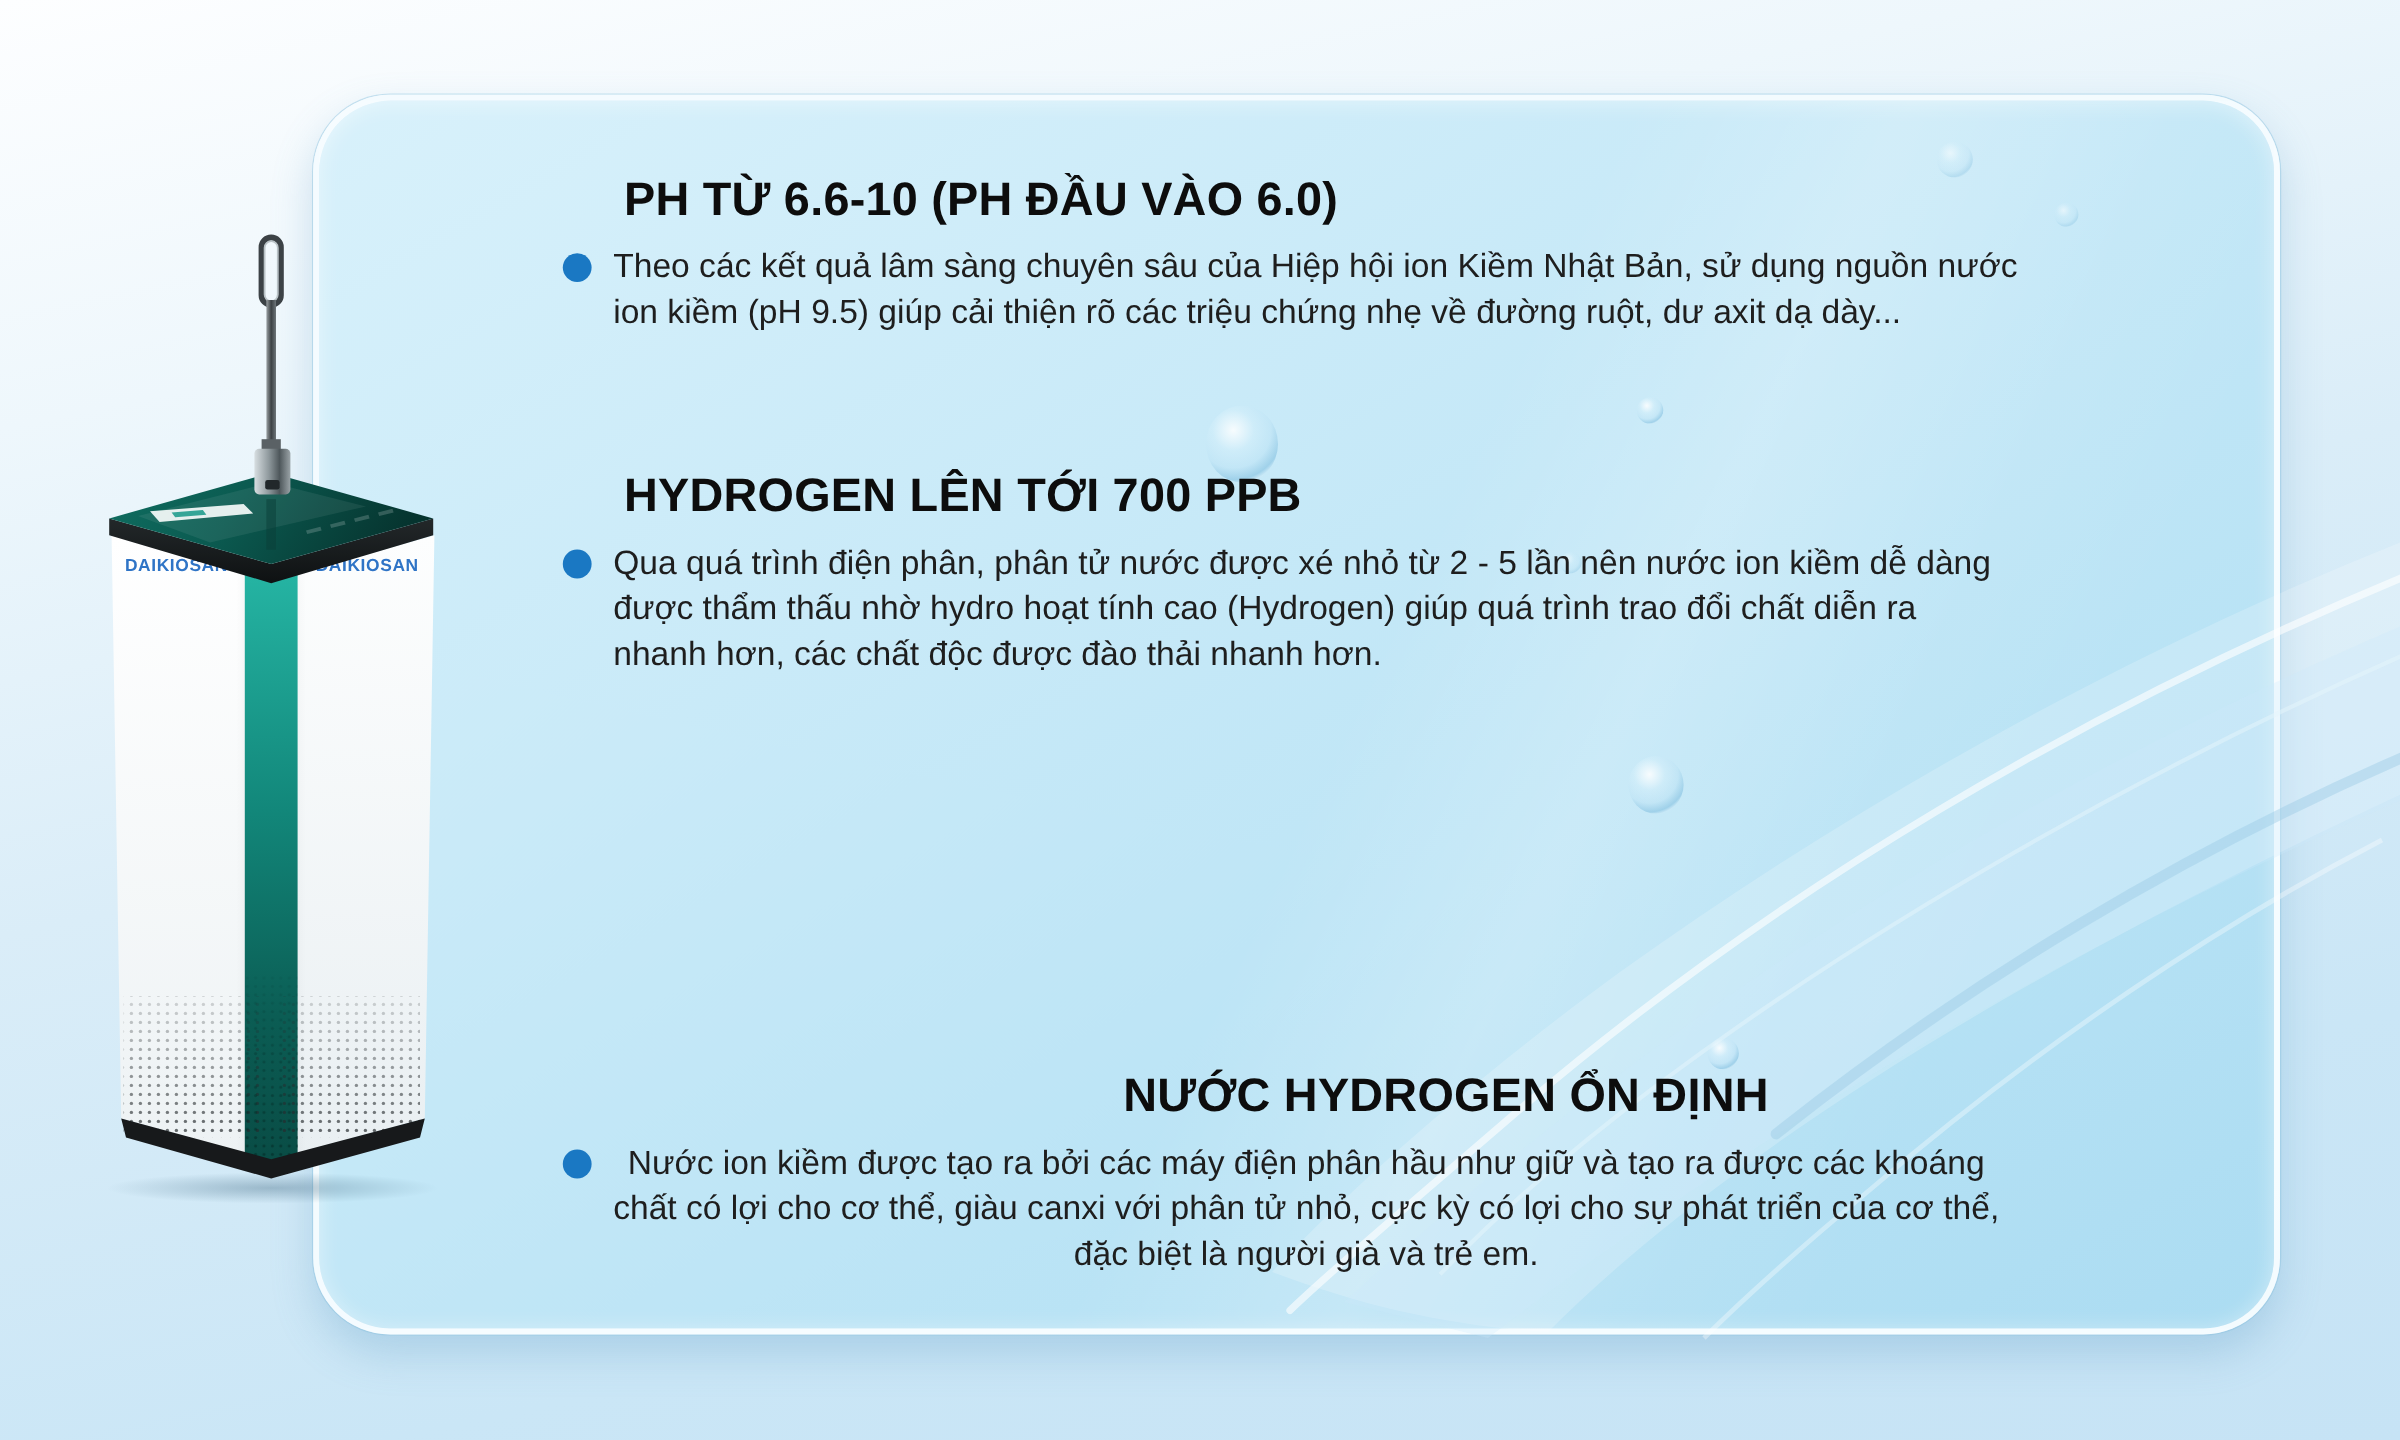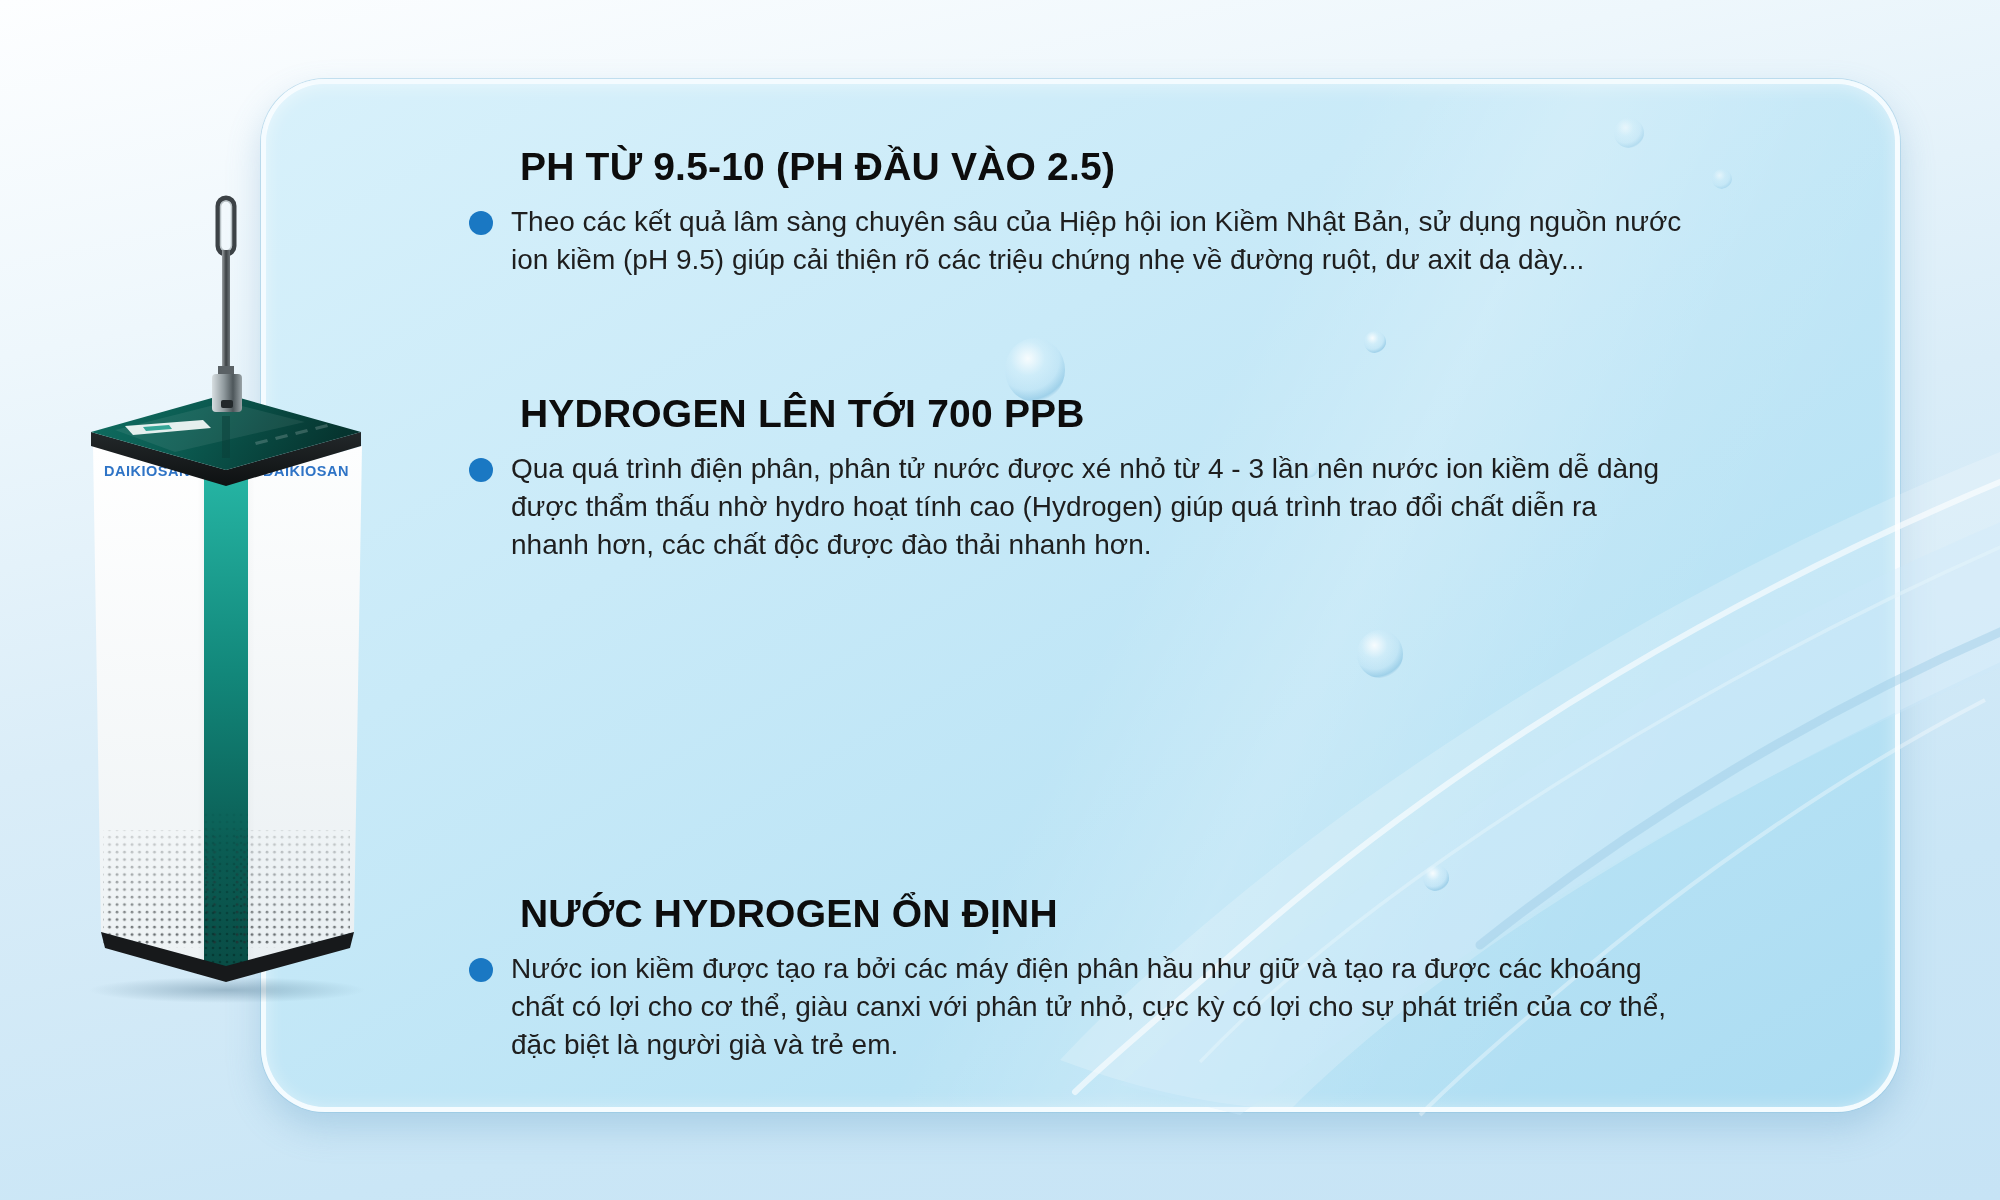--- a/index.html
+++ b/index.html
@@ -55,21 +55,21 @@
     flex:0 0 auto; width:24px; height:24px; border-radius:50%;
     background:#1a78c3; margin:8px 18px 0 9px;
   }
   .feature p {
     margin:0; font-size:28px; line-height:38px; color:#1e1e1e;
     white-space:pre-line;
   }
   .f1 { top:144px; }
   .f2 { top:391px; }
   .f3 { top:656px; }
-  .f4 { top:891px; }
+  .f4 { top:891px;text-align:center; }
   
   .product { position:absolute; left:85px; top:190px; width:285px; height:815px; z-index:5; }
 </style>
 </head>
 <body>
 
 <div class="page">
 
   <div class="panel"></div>
 
@@ -86,33 +86,33 @@
   <span class="bubble b2"></span>
   <span class="bubble b3"></span>
   <span class="bubble b4"></span>
   <span class="bubble b5"></span>
   <span class="bubble b6"></span>
   <span class="bubble b7"></span>
 
   <div class="content">
 
     <section class="feature f1">
-      <h2>PH TỪ 9.5-10 (PH ĐẦU VÀO 2.5)</h2>
+      <h2>PH TỪ 6.6-10 (PH ĐẦU VÀO 6.0)</h2>
       <div class="row">
         <span class="bullet-dot"></span>
         <p>Theo các kết quả lâm sàng chuyên sâu của Hiệp hội ion Kiềm Nhật Bản, sử dụng nguồn nước
 ion kiềm (pH 9.5) giúp cải thiện rõ các triệu chứng nhẹ về đường ruột, dư axit dạ dày...</p>
       </div>
     </section>
 
     <section class="feature f2">
       <h2>HYDROGEN LÊN TỚI 700 PPB</h2>
       <div class="row">
         <span class="bullet-dot"></span>
-        <p>Qua quá trình điện phân, phân tử nước được xé nhỏ từ 4 - 3 lần nên nước ion kiềm dễ dàng
+        <p>Qua quá trình điện phân, phân tử nước được xé nhỏ từ 2 - 5 lần nên nước ion kiềm dễ dàng
 được thẩm thấu nhờ hydro hoạt tính cao (Hydrogen) giúp quá trình trao đổi chất diễn ra
 nhanh hơn, các chất độc được đào thải nhanh hơn.</p>
       </div>
     </section>
 
 
     <section class="feature f4">
       <h2>NƯỚC HYDROGEN ỔN ĐỊNH</h2>
       <div class="row">
         <span class="bullet-dot"></span>

